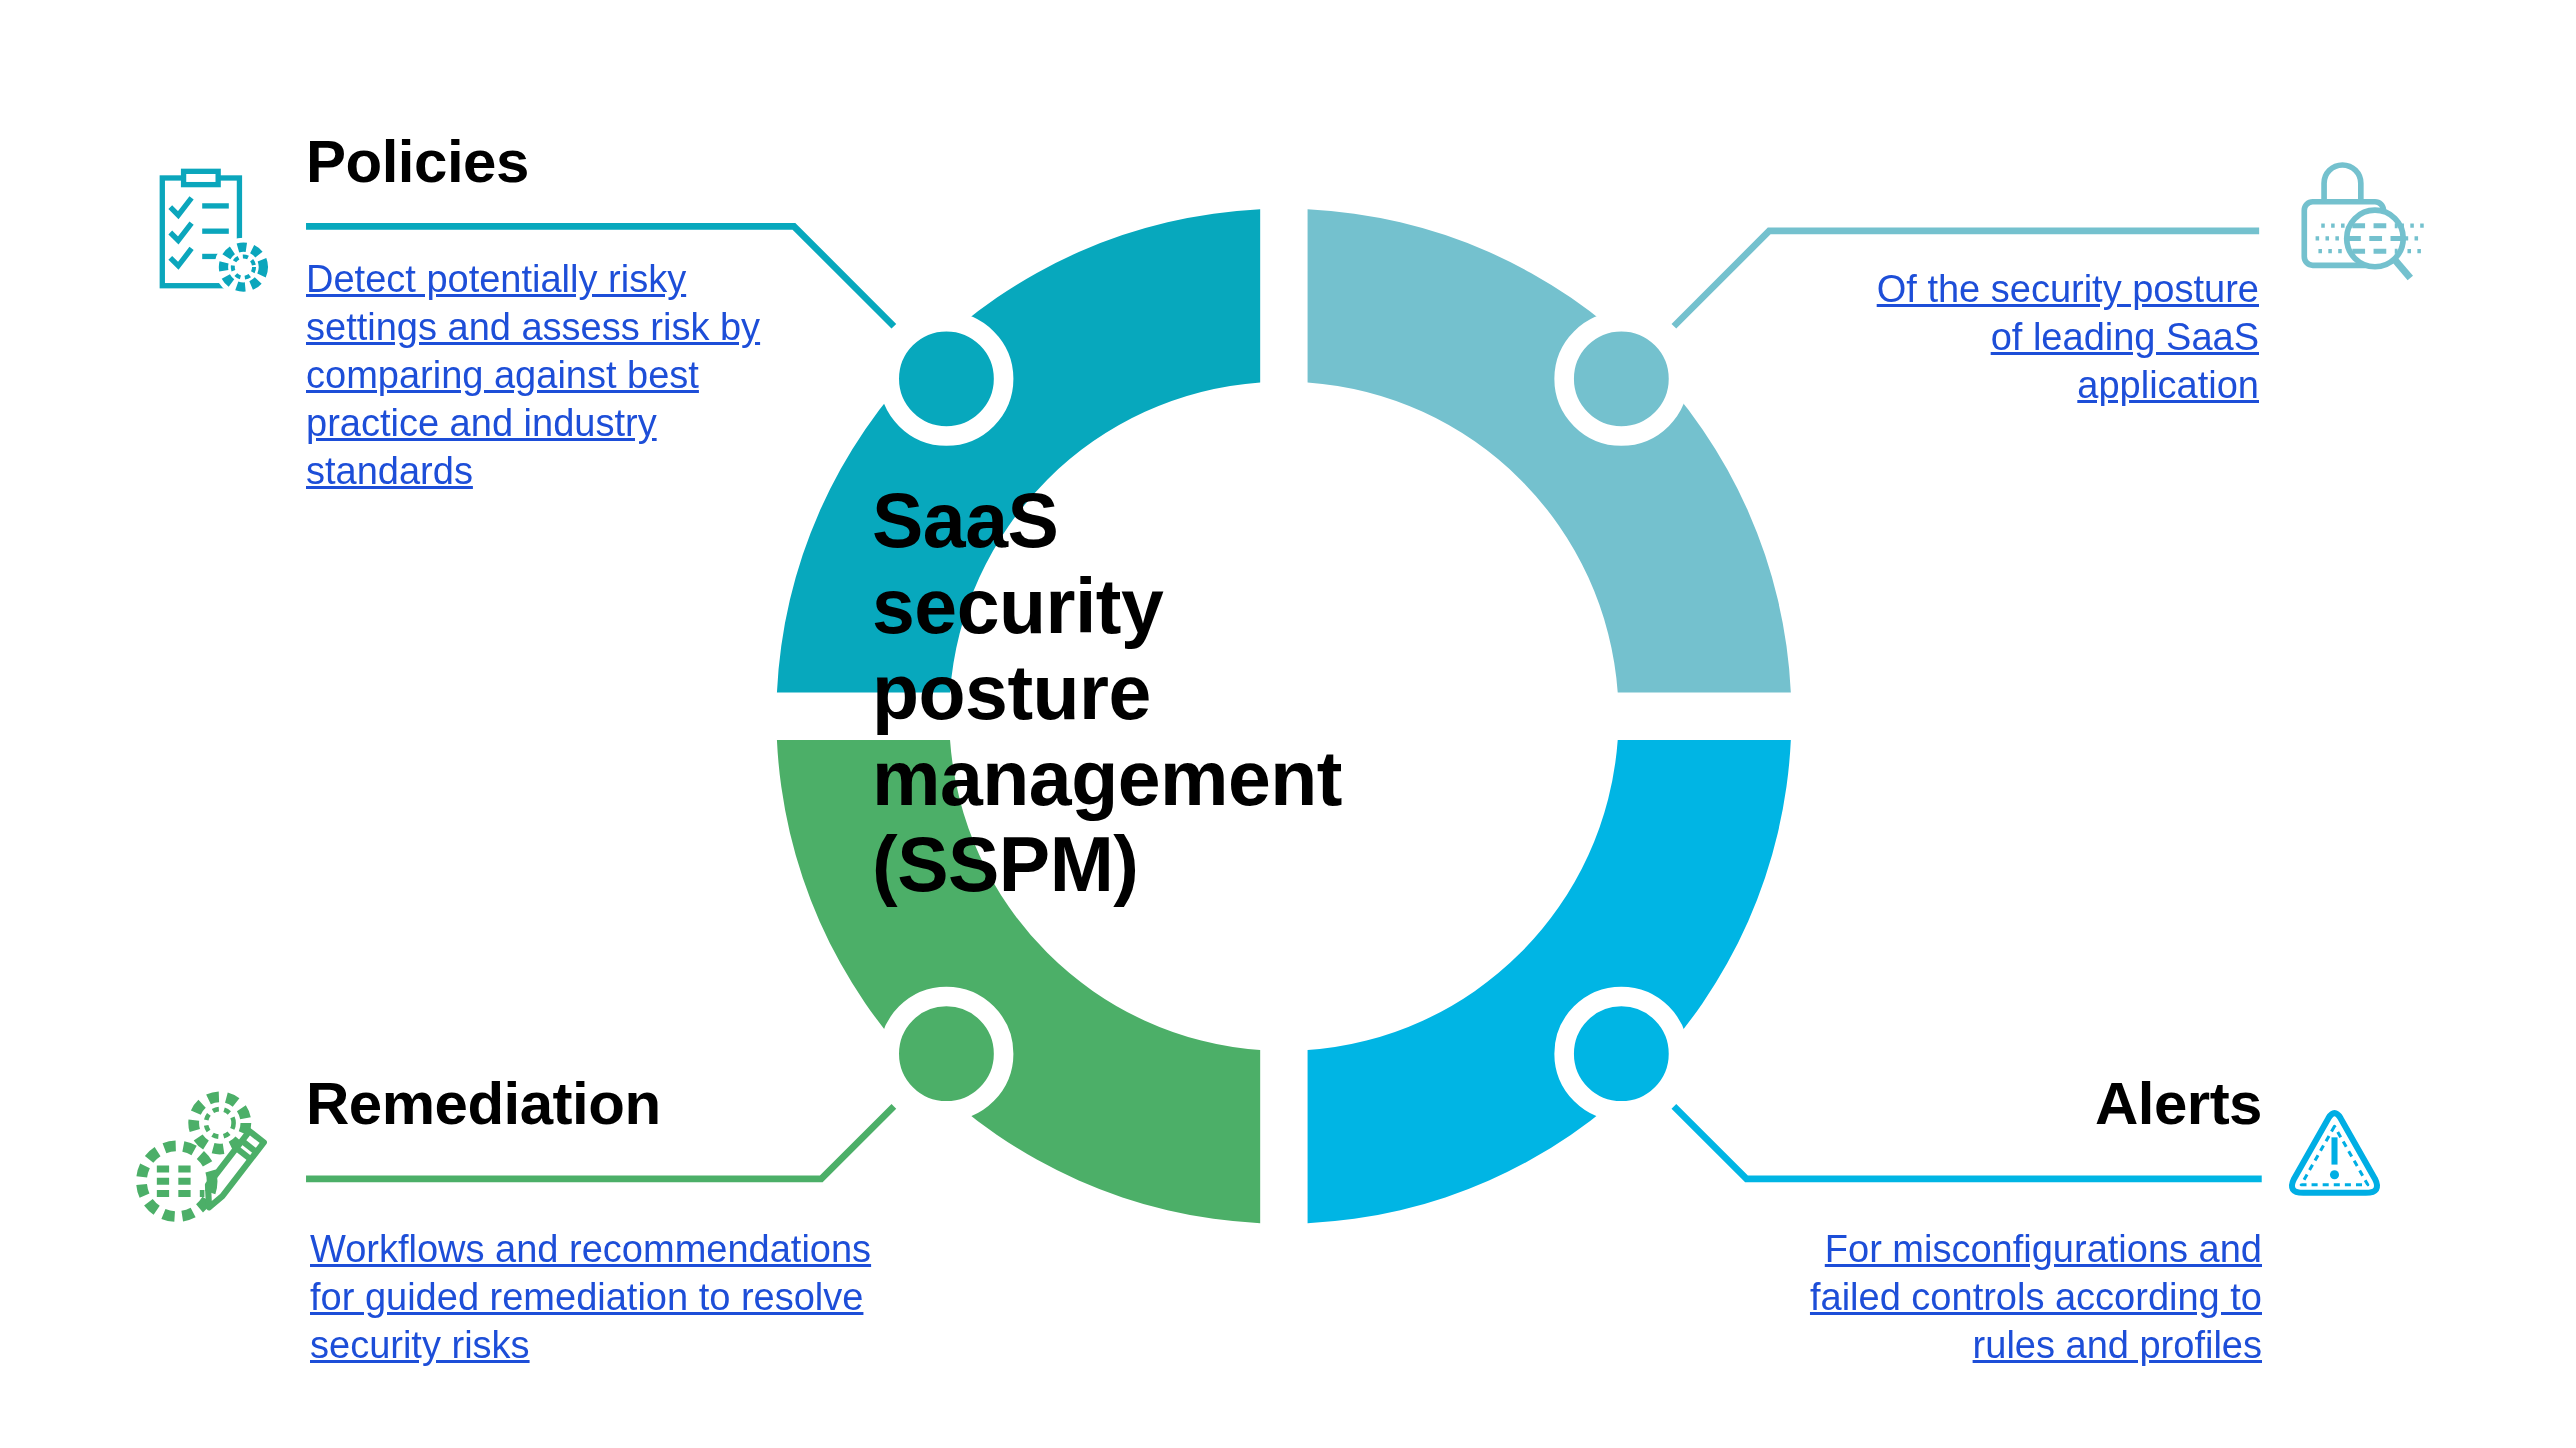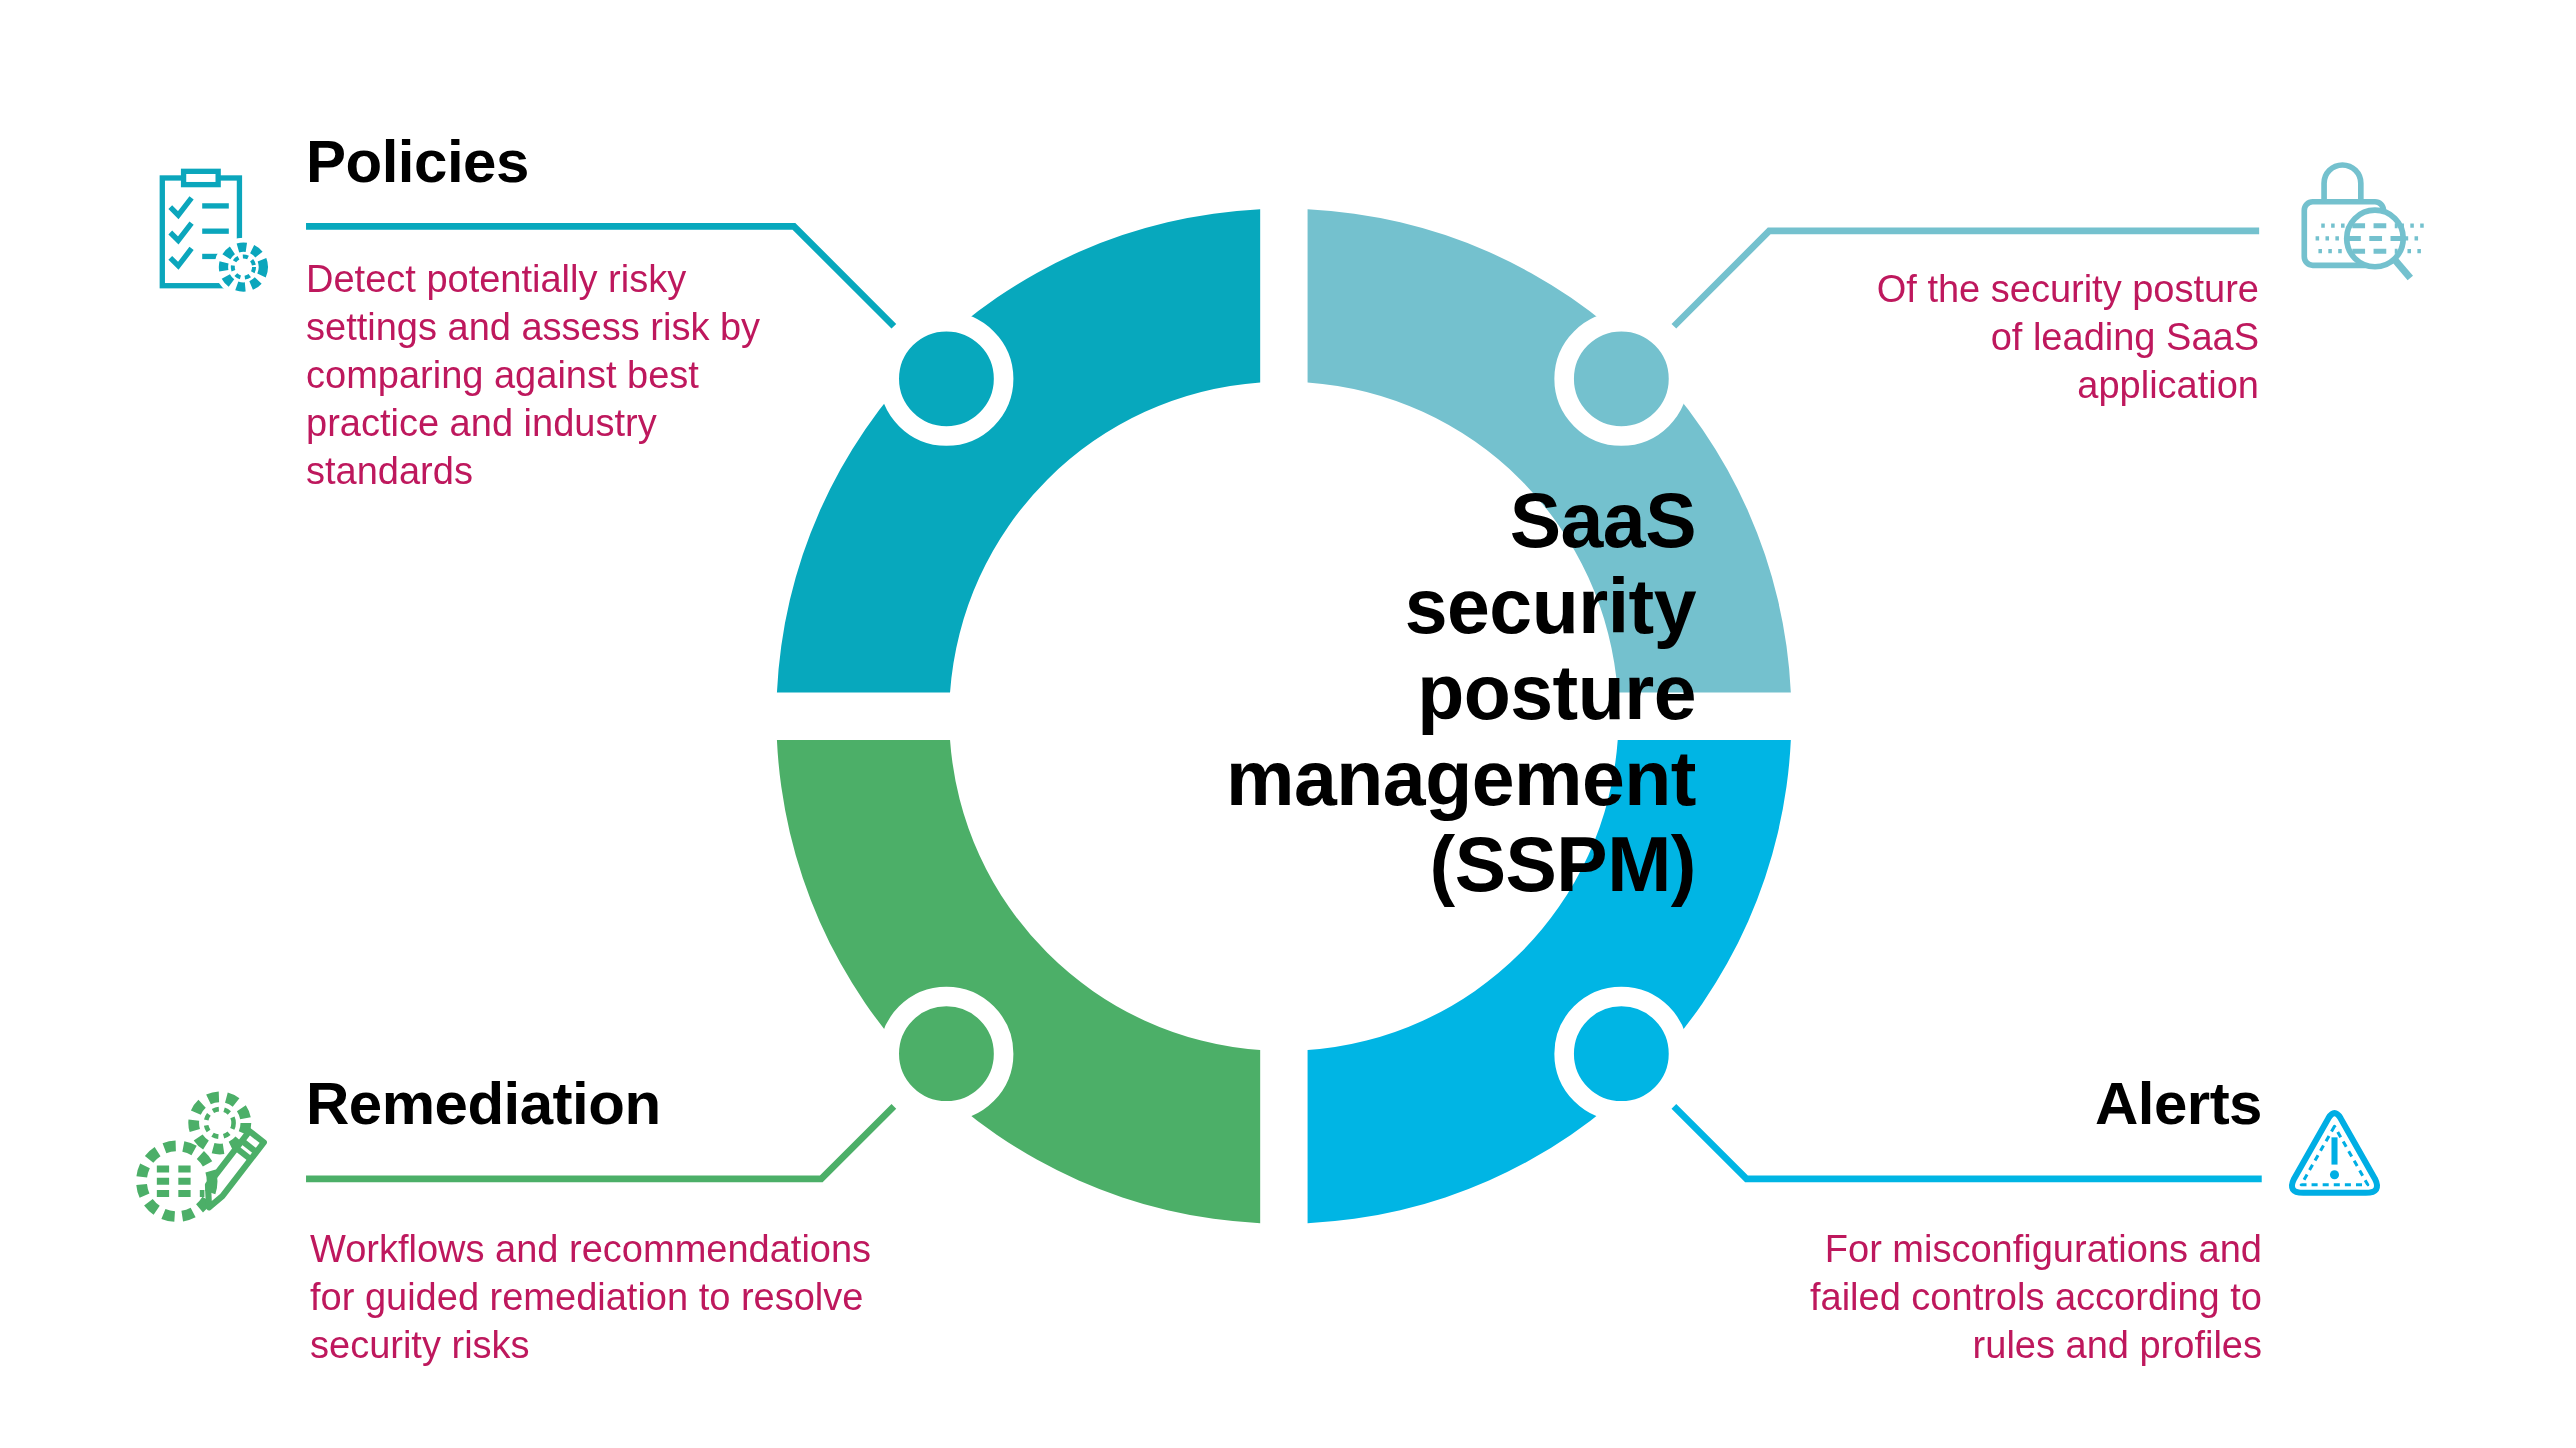--- a/index.html
+++ b/index.html
@@ -6,33 +6,33 @@
   #canvas{
     position:relative;width:2576px;height:1449px;background:#ffffff;overflow:hidden;
     font-family:"Liberation Sans", sans-serif;color:#000;
   }
   svg{display:block;}
   .abs{position:absolute;}
   .title{
     font-size:60px;font-weight:bold;line-height:1.1;letter-spacing:-0.5px;color:#000;white-space:nowrap;
   }
   .desc{
-    font-size:38px;line-height:48px;color:#be185d;white-space:pre-line;
+    font-size:38px;line-height:48px;color:#1d4ed8;white-space:pre-line;text-decoration:underline;
   }
   .right-align{text-align:right;}
   #policies-title{left:306px;top:129px;}
   #policies-desc{left:306px;top:255px;width:567px;}
   #visibility-title{right:317px;top:129px;}
   #visibility-desc{right:317px;top:265px;width:567px;}
   #remediation-title{left:306px;top:1071px;}
   #remediation-desc{left:310px;top:1225px;width:670px;}
   #alerts-title{right:314px;top:1071px;}
   #alerts-desc{right:314px;top:1225px;width:618px;}
   #center-label{
-    left:872px;top:477px;width:824px;text-align:right;
+    left:872px;top:477px;width:824px;text-align:left;
     font-size:77px;font-weight:bold;line-height:86px;white-space:pre-line;letter-spacing:-0.5px;
   }
   #diagram-svg{left:0;top:0;}
   #policies-icon{left:149px;top:166px;}
   #visibility-icon{left:2287px;top:148px;}
   #remediation-icon{left:130px;top:1083px;}
   #alerts-icon{left:2279px;top:1103px;}
 </style>
 </head>
 <body>

